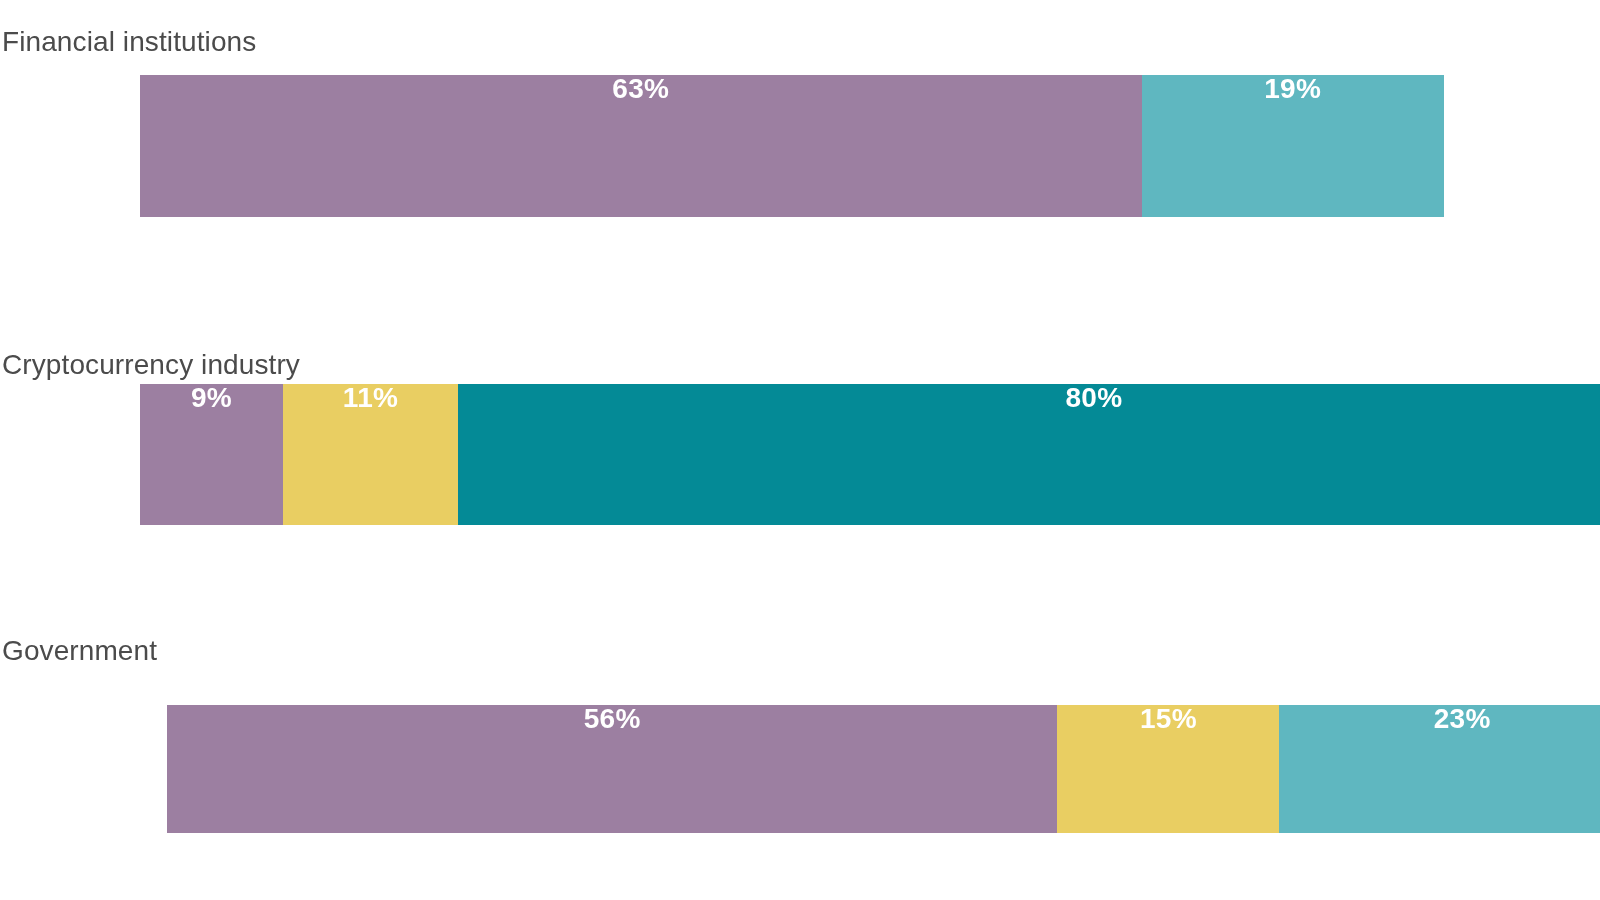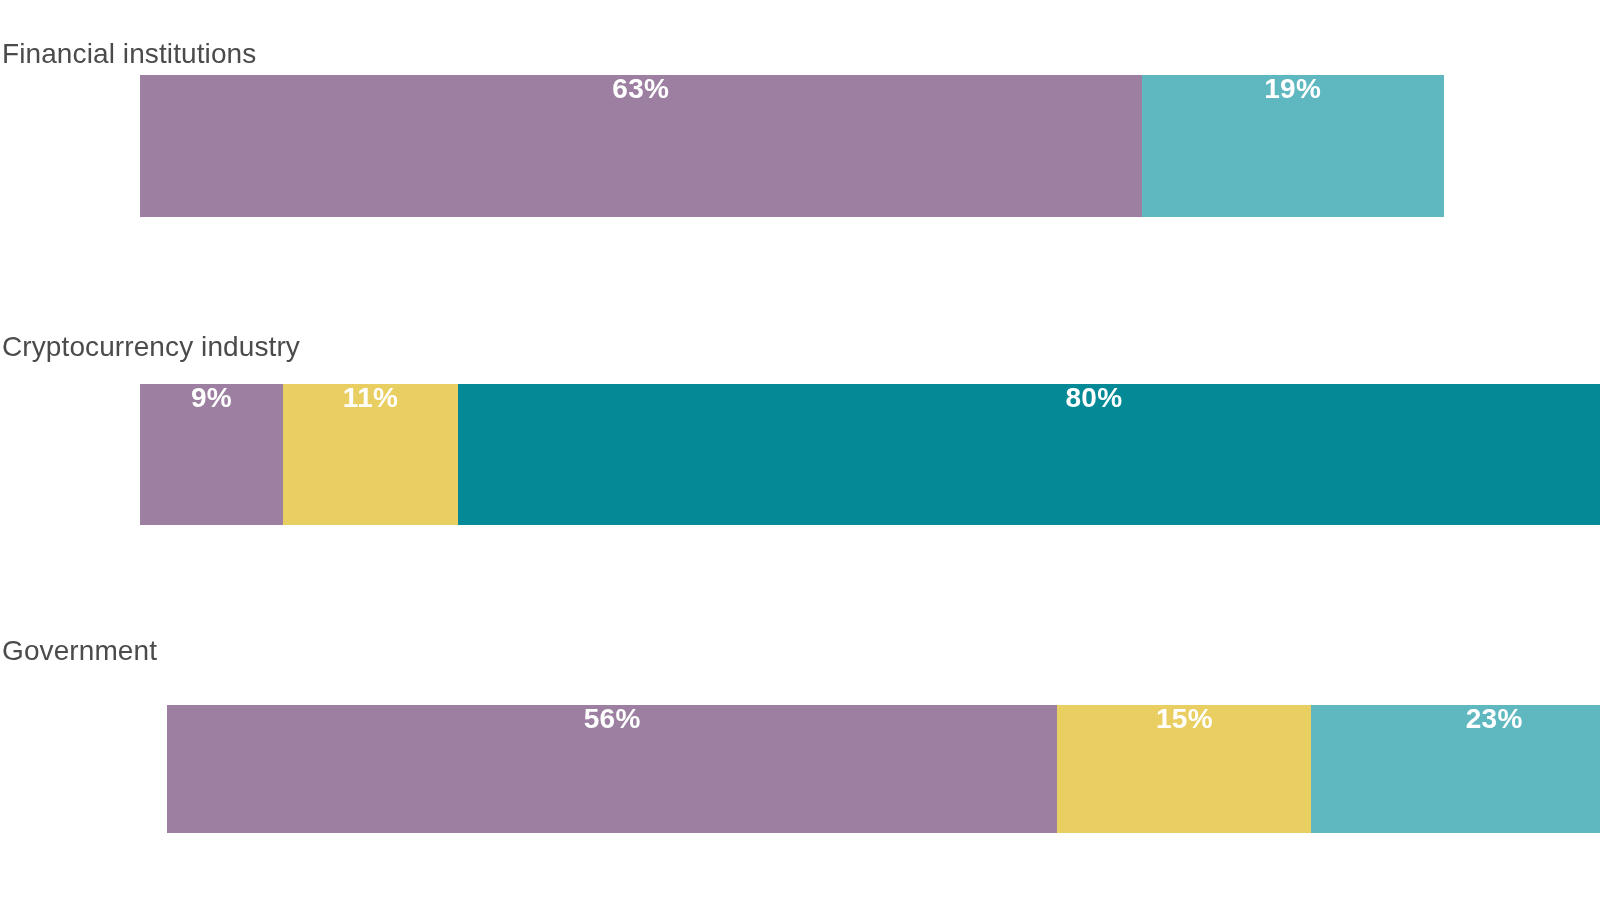--- a/index.html
+++ b/index.html
@@ -70,53 +70,53 @@
   }
 
   
 </style>
 </head>
 <body>
 
 <div id="chart-root">
 
   <div class="group" style="top: 0px;">
-    <div class="group-label" style="top: 28px; margin-top: 12px;">Financial institutions</div>
+    <div class="group-label" style="top: 28px;">Financial institutions</div>
     <div class="bar" style="top: 75px; height: 142px; width: 1460px;">
       <div class="segment" style="background: rgb(156, 127, 161); width: 1001.7px; flex: 0 0 auto;">
         <span class="segment-label">63%</span>
       </div>
       <div class="segment" style="background: rgb(95, 183, 192); width: 302.1px; flex: 0 0 auto;">
         <span class="segment-label">19%</span>
       </div>
     </div>
   </div>
 
   <div class="group" style="top: 0px;">
-    <div class="group-label" style="top: 333px;">Cryptocurrency industry</div>
+    <div class="group-label" style="top: 351px;">Cryptocurrency industry</div>
     <div class="bar" style="top: 384px; height: 141px; width: 1460px;">
       <div class="segment" style="background: rgb(156, 127, 161); width: 143.1px; flex: 0 0 auto;">
         <span class="segment-label">9%</span>
       </div>
       <div class="segment" style="background: rgb(233, 206, 98); width: 174.9px; flex: 0 0 auto;">
         <span class="segment-label">11%</span>
       </div>
       <div class="segment" style="background: rgb(4, 138, 150); width: 1272px; flex: 0 0 auto;">
         <span class="segment-label">80%</span>
       </div>
     </div>
   </div>
 
   <div class="group" style="top: 0px;">
     <div class="group-label" style="top: 637px;">Government</div>
     <div class="bar" style="top: 705px; height: 128px; width: 1460px; margin-left: 27px;">
       <div class="segment" style="background: rgb(156, 127, 161); width: 890.4px; flex: 0 0 auto;">
         <span class="segment-label">56%</span>
       </div>
-      <div class="segment" style="background: rgb(233, 206, 98); width: 254px; flex: 0 0 auto;">
+      <div class="segment" style="background: rgb(233, 206, 98); width: 222px; flex: 0 0 auto;">
         <span class="segment-label">15%</span>
       </div>
       <div class="segment" style="background: rgb(95, 183, 192); width: 365.7px; flex: 0 0 auto;">
         <span class="segment-label">23%</span>
       </div>
     </div>
   </div>
 
 </div>
 

